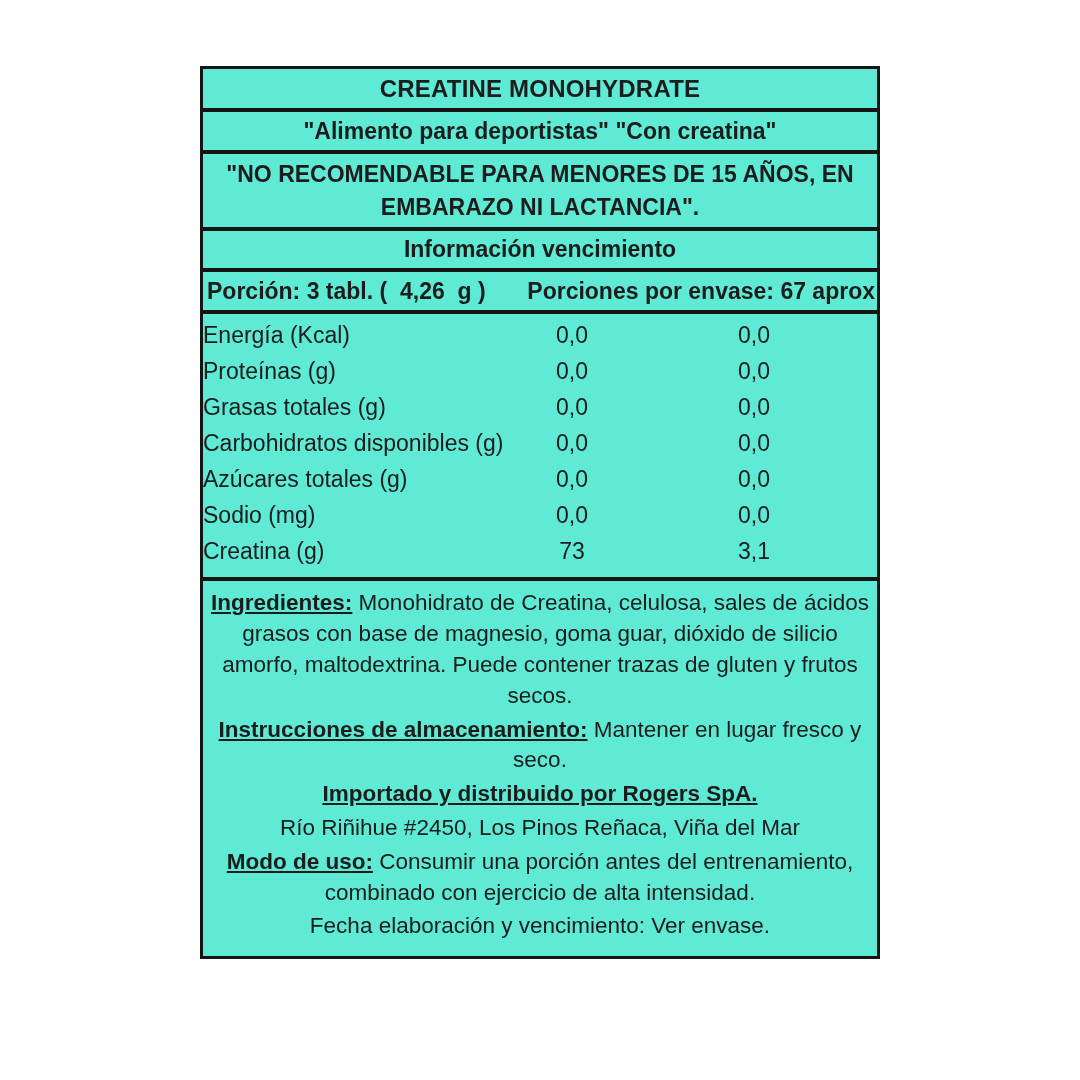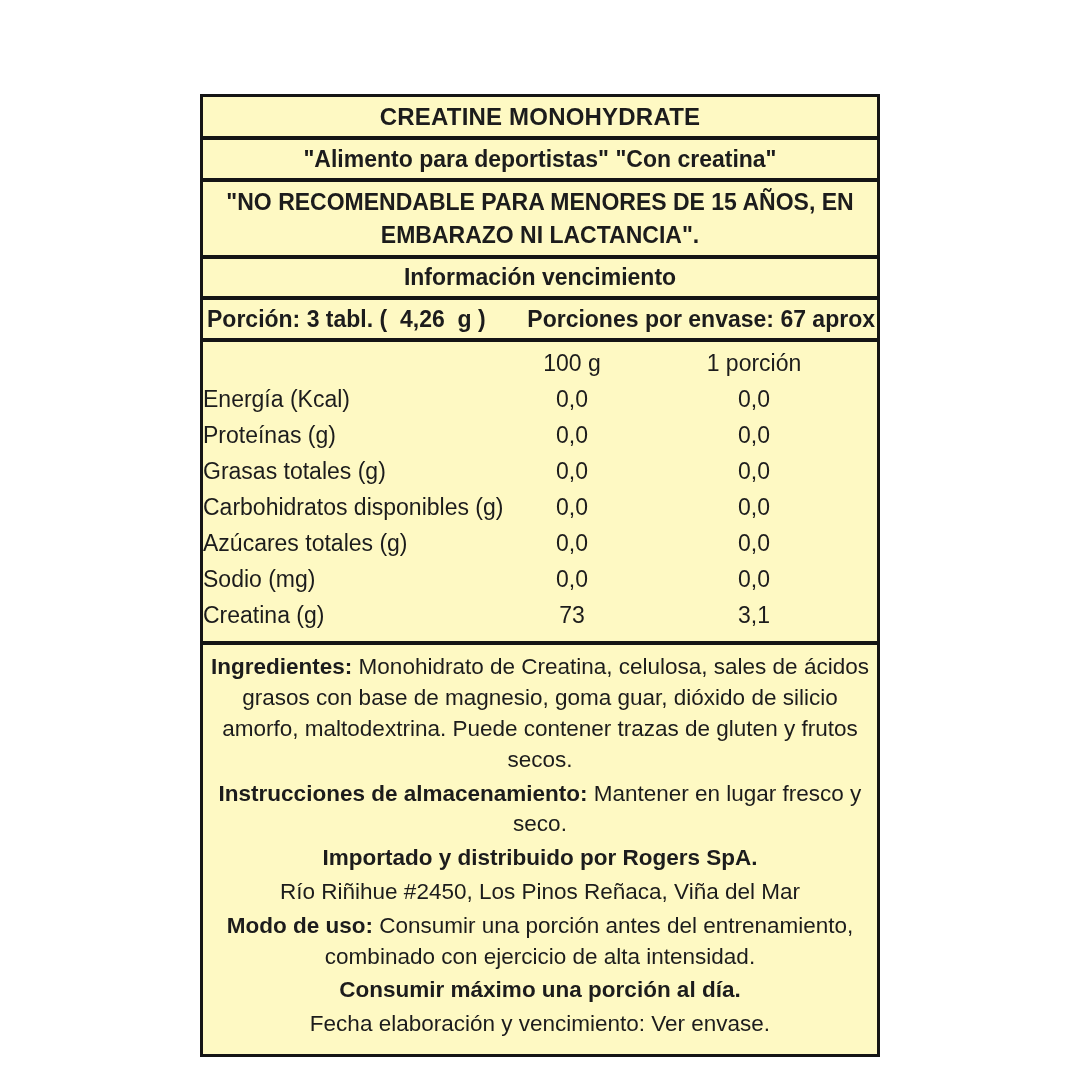--- a/index.html
+++ b/index.html
@@ -7,23 +7,23 @@
     padding: 0;
     width: 1080px;
     height: 1080px;
     background: #ffffff;
     font-family: "Liberation Sans", sans-serif;
     color: #1c1c1c;
     overflow: hidden;
   }
   .label-box {
     width: 674px;
-    margin: 94px auto 0 auto;
+    margin: 66px auto 0 auto;
     border: 3px solid #151515;
-    background: #fef9c3;
+    background: #5eead4;
   }
   .sec {
     border-bottom: 4px solid #151515;
     text-align: center;
     box-sizing: border-box;
   }
   .sec:last-child { border-bottom: none; }
 
   .sec-title {
     font-weight: bold;
@@ -70,21 +70,21 @@
     white-space: nowrap;
   }
   .trow .cell-val { text-align: center; }
 
   .sec-info {
     font-size: 22.5px;
     line-height: 1.37;
     padding: 7px 6px 11px 6px;
   }
   .sec-info p { margin: 0 0 3px 0; }
-  .sec-info b { font-weight: bold; }
+  .sec-info b { font-weight: bold; text-decoration: underline; }
   .prewrap { white-space: pre-wrap; }
 </style>
 </head>
 <body>
 
 <div class="label-box">
 
   <div class="sec sec-title">CREATINE MONOHYDRATE</div>
 
   <div class="sec sec-claims">"Alimento para deportistas" "Con creatina"</div>
@@ -92,25 +92,20 @@
   <div class="sec sec-warning">"NO RECOMENDABLE PARA MENORES DE 15 AÑOS, EN EMBARAZO NI LACTANCIA".</div>
 
   <div class="sec sec-infohdr">Información vencimiento</div>
 
   <div class="sec sec-serving">
     <span class="prewrap">Porción: 3 tabl. (  4,26  g )</span>
     <span class="prewrap">Porciones por envase: 67 aprox</span>
   </div>
 
   <div class="sec sec-table">
-    <div class="trow">
-      <span class="cell-name"></span>
-      <span class="cell-val">100 g</span>
-      <span class="cell-val">1 porción</span>
-    </div>
     <div class="trow">
       <span class="cell-name">Energía (Kcal)</span>
       <span class="cell-val">0,0</span>
       <span class="cell-val">0,0</span>
     </div>
     <div class="trow">
       <span class="cell-name">Proteínas (g)</span>
       <span class="cell-val">0,0</span>
       <span class="cell-val">0,0</span>
     </div>
@@ -140,17 +135,16 @@
       <span class="cell-val">3,1</span>
     </div>
   </div>
 
   <div class="sec sec-info">
     <p><b>Ingredientes:</b><span> Monohidrato de Creatina, celulosa, sales de ácidos grasos con base de magnesio, goma guar, dióxido de silicio amorfo, maltodextrina. Puede contener trazas de gluten y frutos secos.</span></p>
     <p><b>Instrucciones de almacenamiento:</b><span> Mantener en lugar fresco y seco.</span></p>
     <p><b>Importado y distribuido por Rogers SpA.</b></p>
     <p>Río Riñihue #2450, Los Pinos Reñaca, Viña del Mar</p>
     <p><b>Modo de uso:</b><span> Consumir una porción antes del entrenamiento, combinado con ejercicio de alta intensidad.</span></p>
-    <p><b>Consumir máximo una porción al día.</b></p>
     <p>Fecha elaboración y vencimiento: Ver envase.</p>
   </div>
 
 </div>
 
 </body></html>

